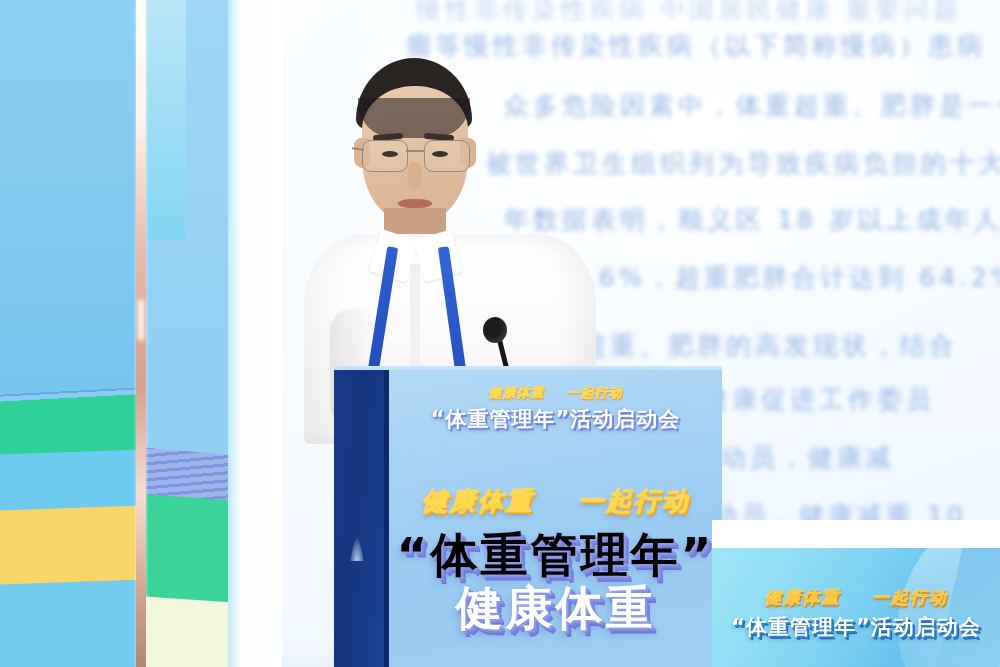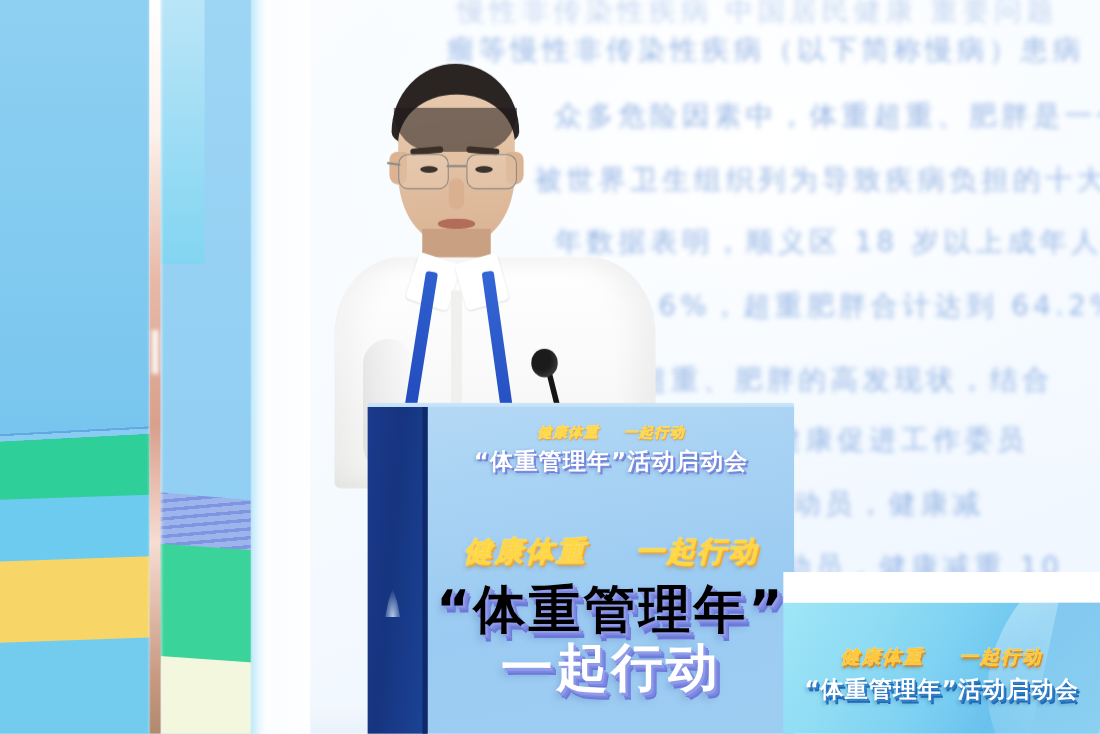--- a/index.html
+++ b/index.html
@@ -284,21 +284,21 @@
     <div class="podium-face"></div>
 
     <div class="pod-small">
       <div class="l1">健康体重    一起行动</div>
       <div class="l2">“体重管理年”活动启动会</div>
     </div>
 
     <div class="pod-big">
       <div class="b1">健康体重    一起行动</div>
       <div class="b2">“体重管理年”</div>
-      <div class="b3">一起行动</div>
+      <div class="b3">健康体重</div>
     </div>
   </div>
 
   <div class="banner-white-top"></div>
   <div class="banner">
     <div class="banner-swoosh"></div>
     <div class="banner-swoosh2"></div>
     <div class="banner-inner">
       <div class="t1">健康体重    一起行动</div>
       <div class="t2">“体重管理年”活动启动会</div>

